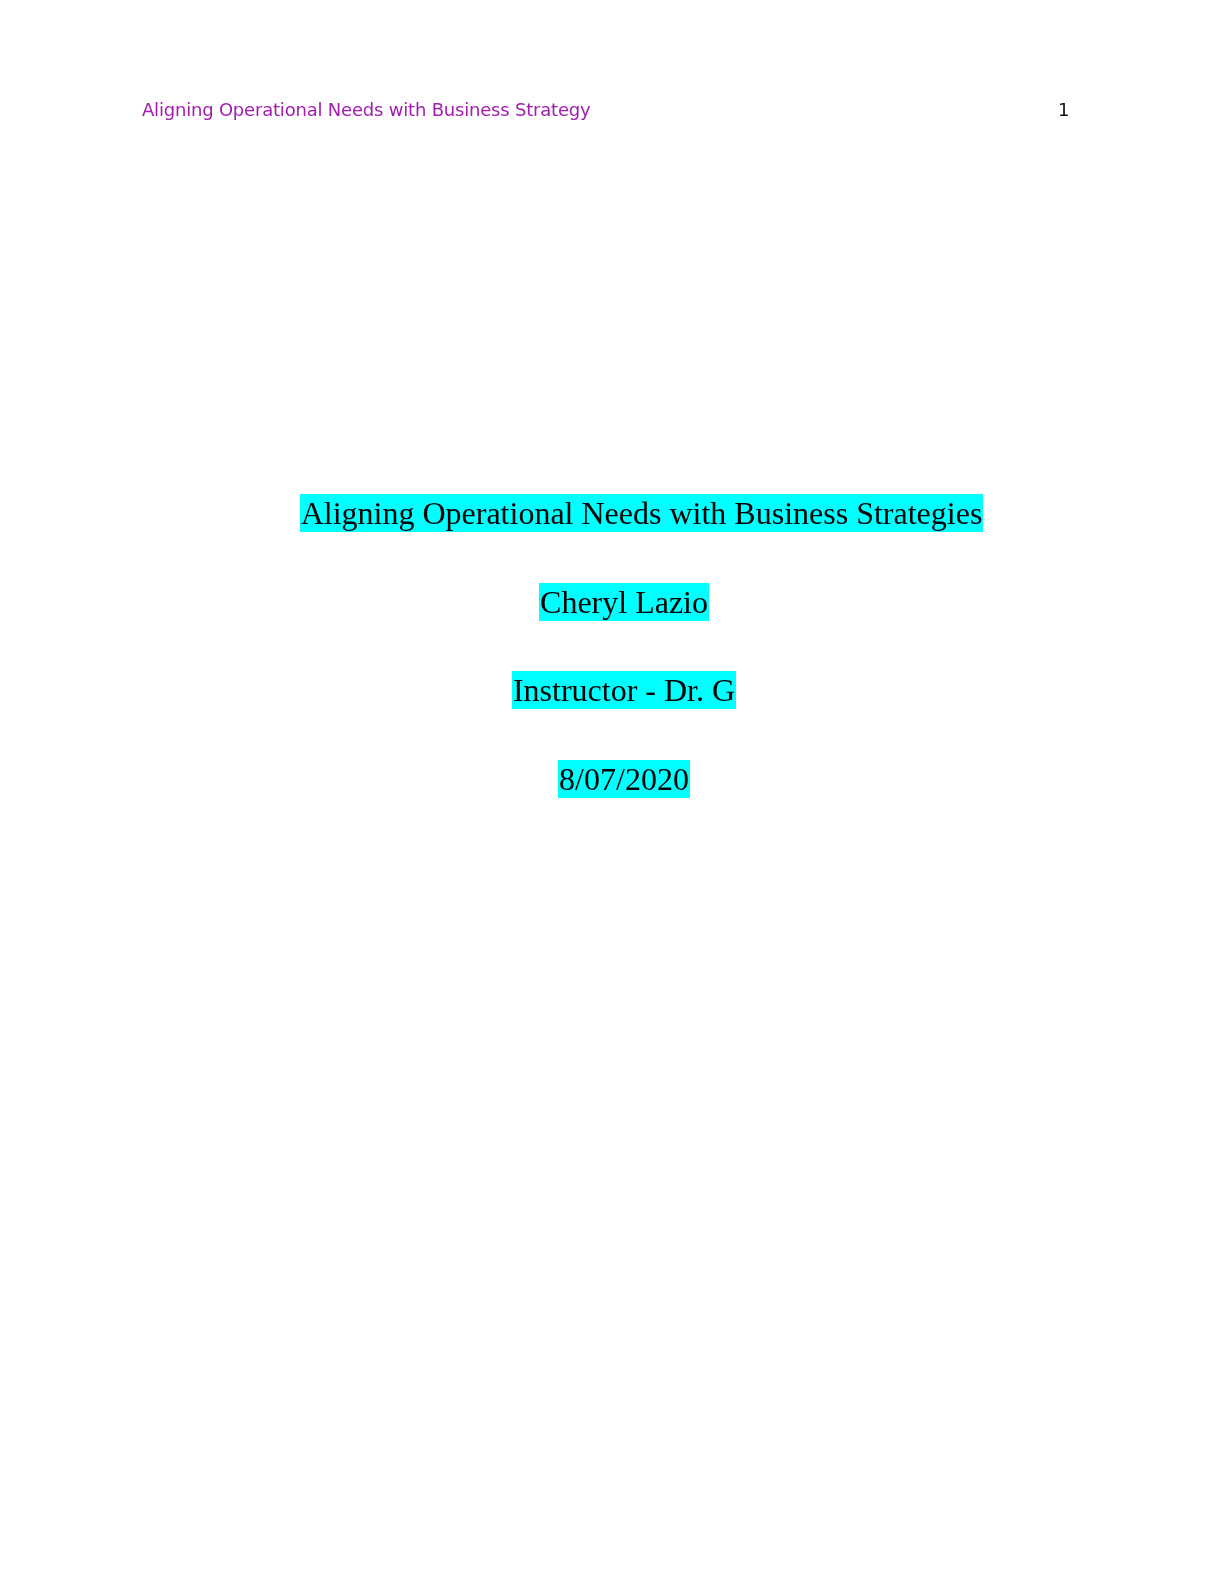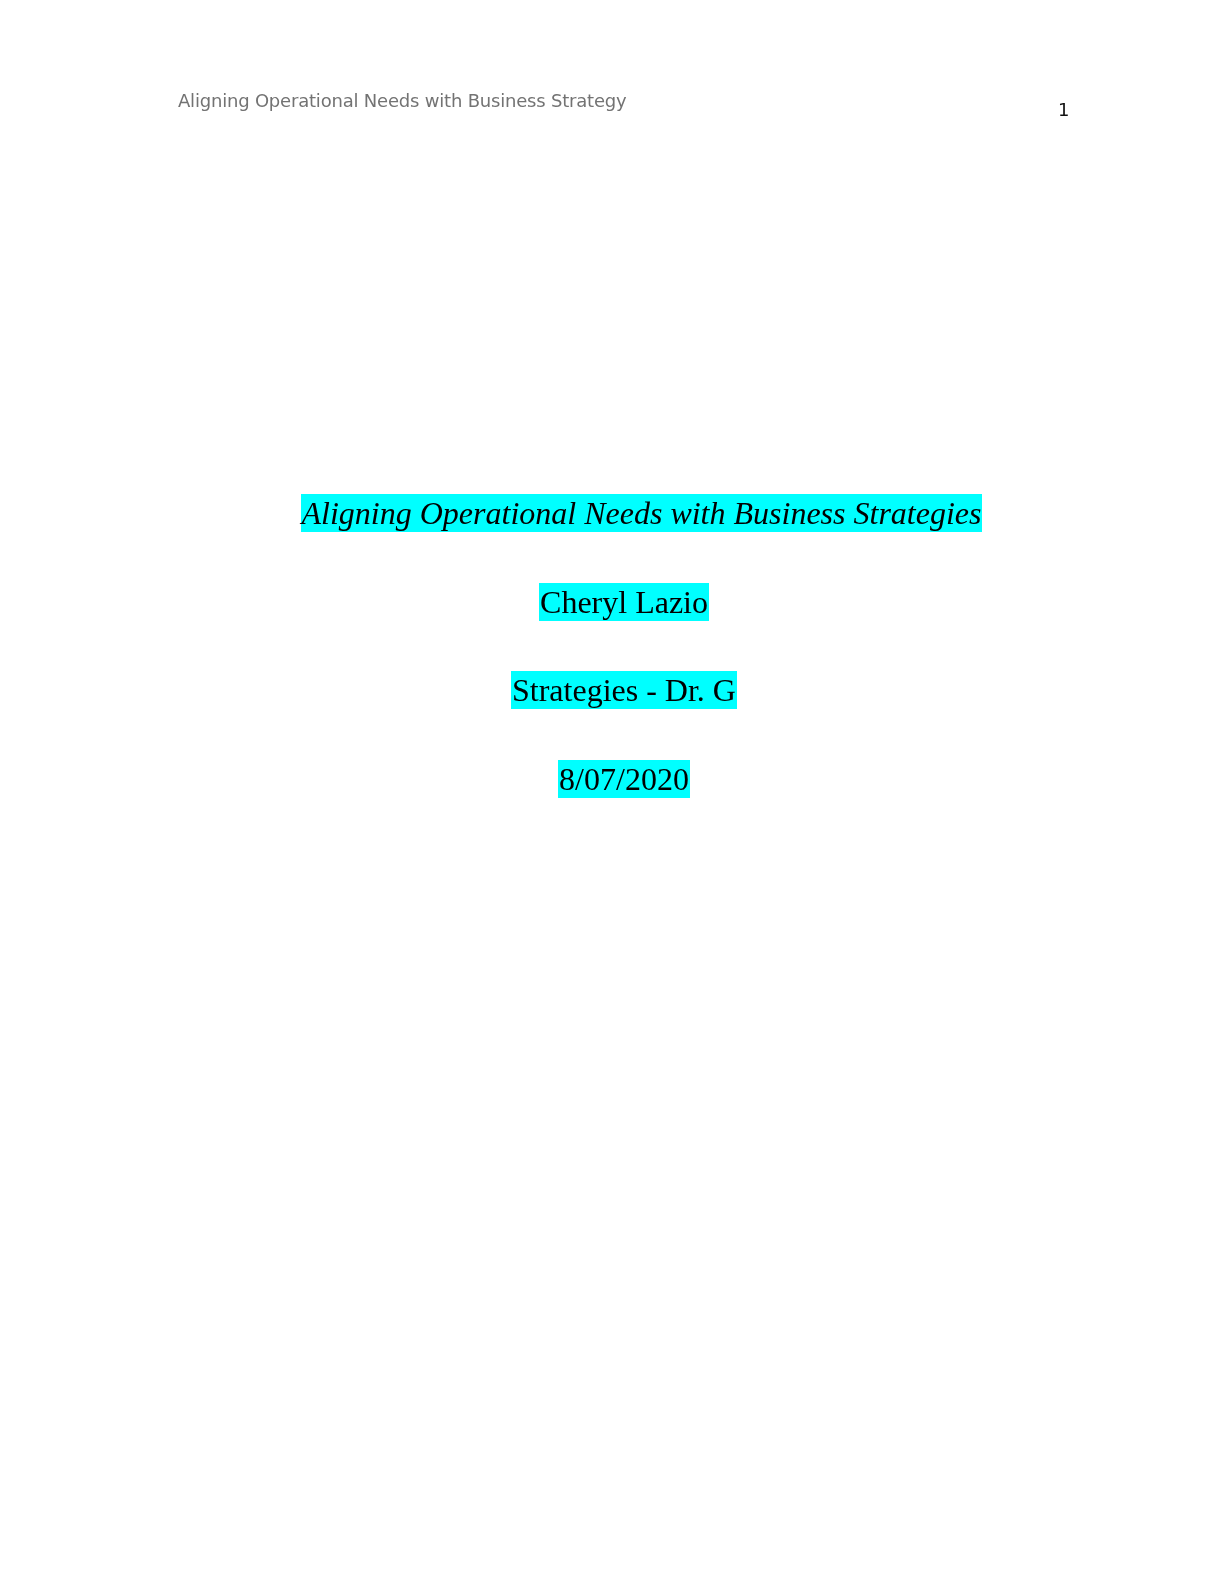--- a/index.html
+++ b/index.html
@@ -16,27 +16,26 @@
     .page {
       position: absolute;
       left: 0; top: 0;
       width: 1224px;
       height: 1584px;
       background: #ffffff;
     }
     .running-head {
       position: absolute;
       left: 142px;
-      top: 90px;
+      top: 99px;
       font-family: "DejaVu Sans", sans-serif;
       font-size: 18px;
-      color: #737373;
+      color: #a21caf;
       letter-spacing: -0.2px;
       white-space: nowrap;
-      margin-left: 36px;
     }
     .page-number {
       position: absolute;
       left: 1058px;
       top: 99px;
       font-family: "DejaVu Sans", sans-serif;
       font-size: 18px;
       color: #111111;
     }
     .title-block {
@@ -57,37 +56,36 @@
       line-height: 38px;
       color: #000000;
       background: #00ffff;
       display: inline-block;
       padding: 0 1px;
       white-space: nowrap;
       margin-left: 24px;
     }
     .title-line:first-child .hl {
       margin-left: 59px;
-      font-style: italic;
     }
   </style>
 </head>
 <body>
 
 <div class="page">
   <div class="running-head">Aligning Operational Needs with Business Strategy</div>
   <div class="page-number">1</div>
 
   <div class="title-block">
     <div class="title-line">
       <span class="hl">Aligning Operational Needs with Business Strategies</span>
     </div>
     <div class="title-line">
       <span class="hl">Cheryl Lazio</span>
     </div>
     <div class="title-line">
-      <span class="hl">Strategies - Dr. G</span>
+      <span class="hl">Instructor - Dr. G</span>
     </div>
     <div class="title-line">
       <span class="hl">8/07/2020</span>
     </div>
   </div>
 </div>
 
 </body></html>

